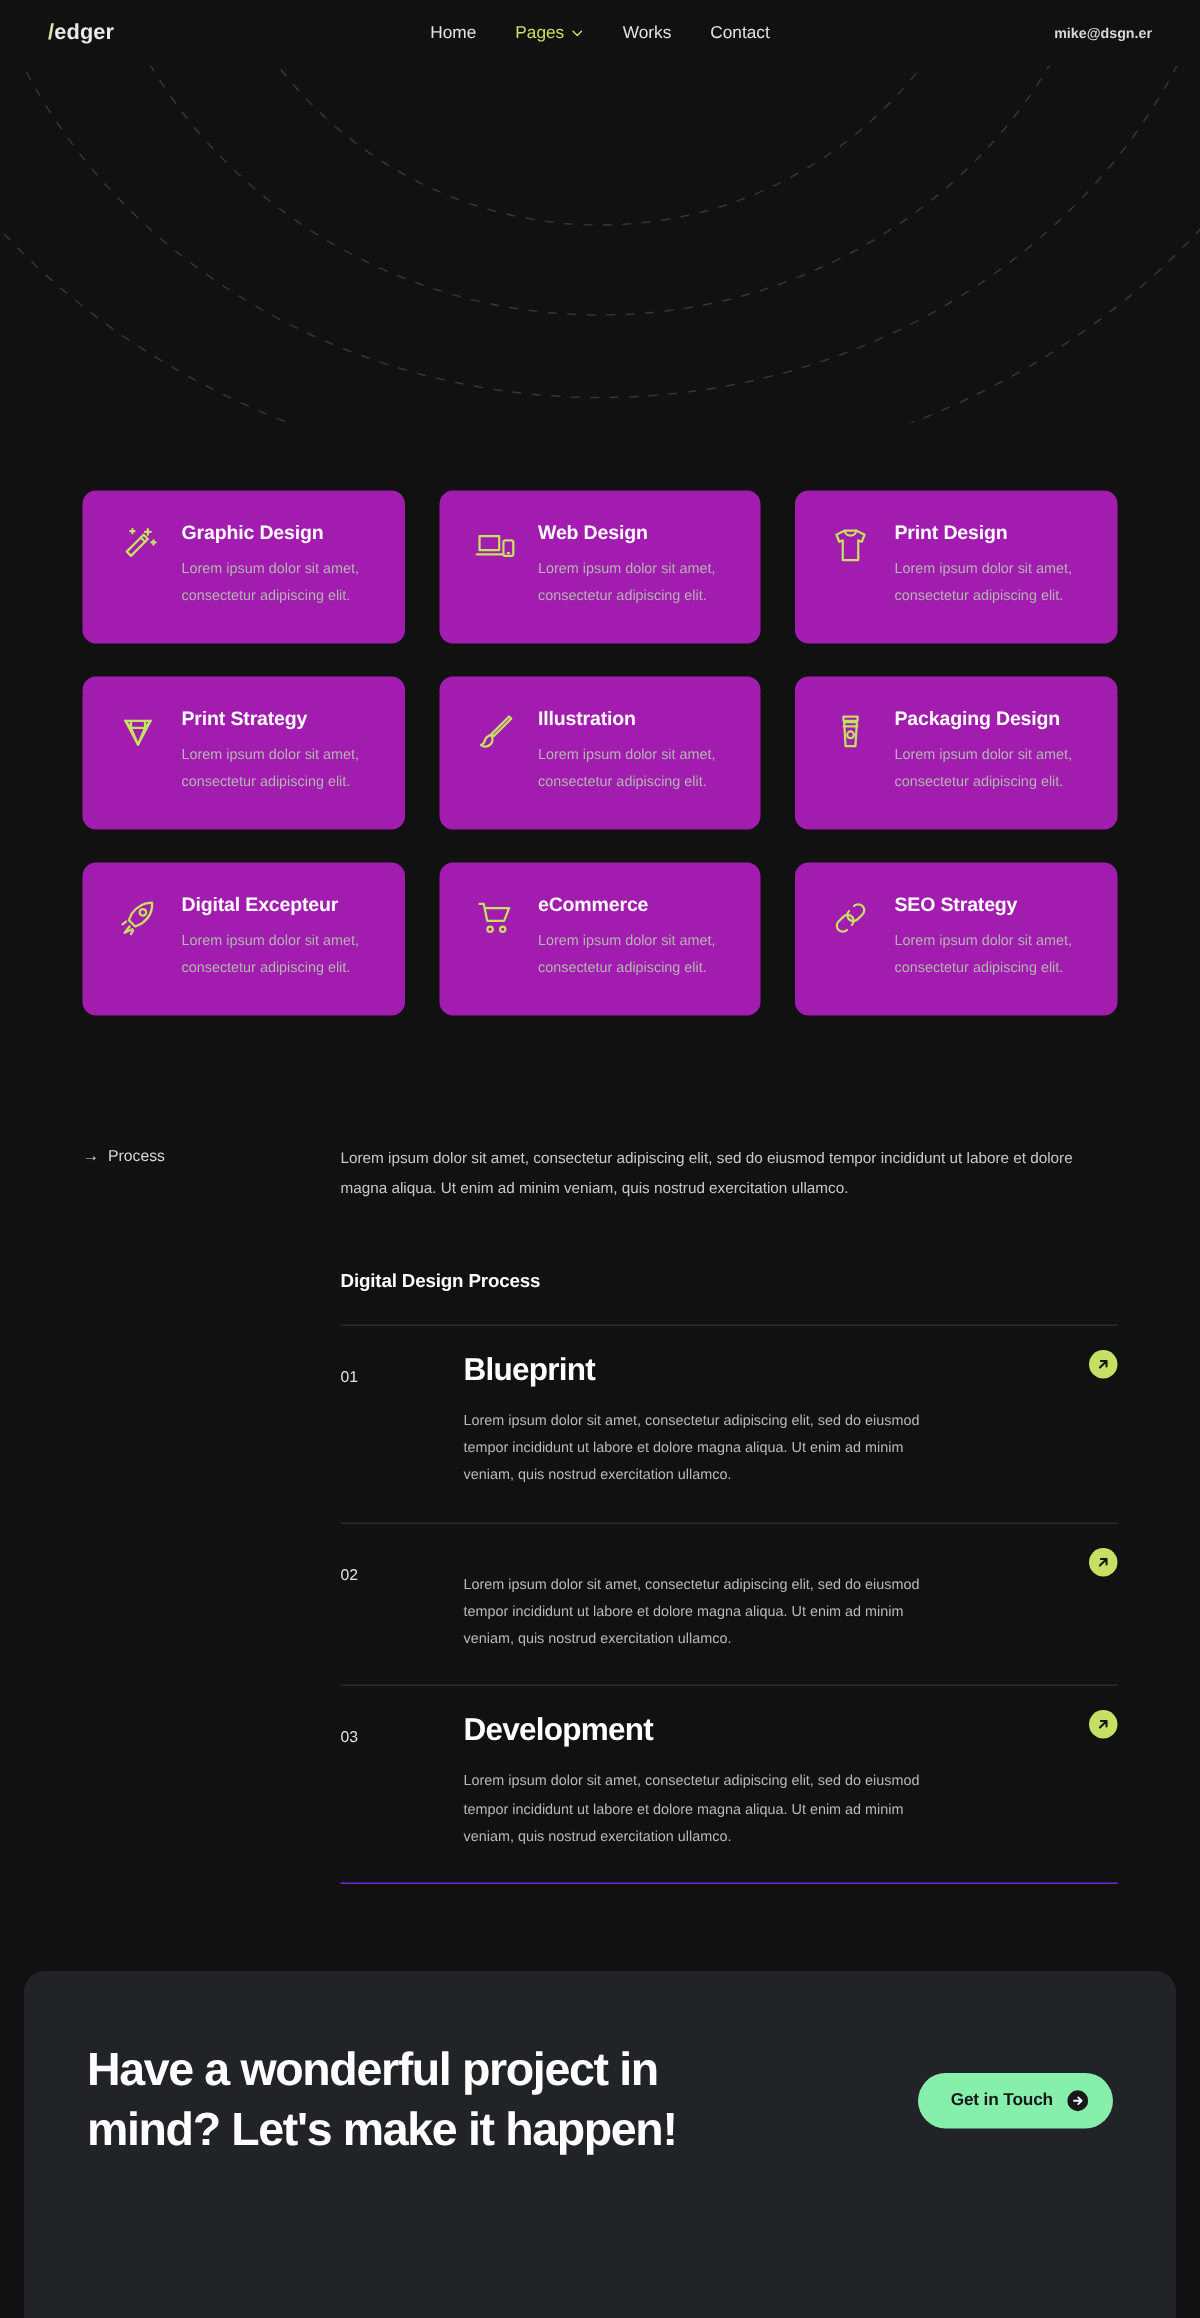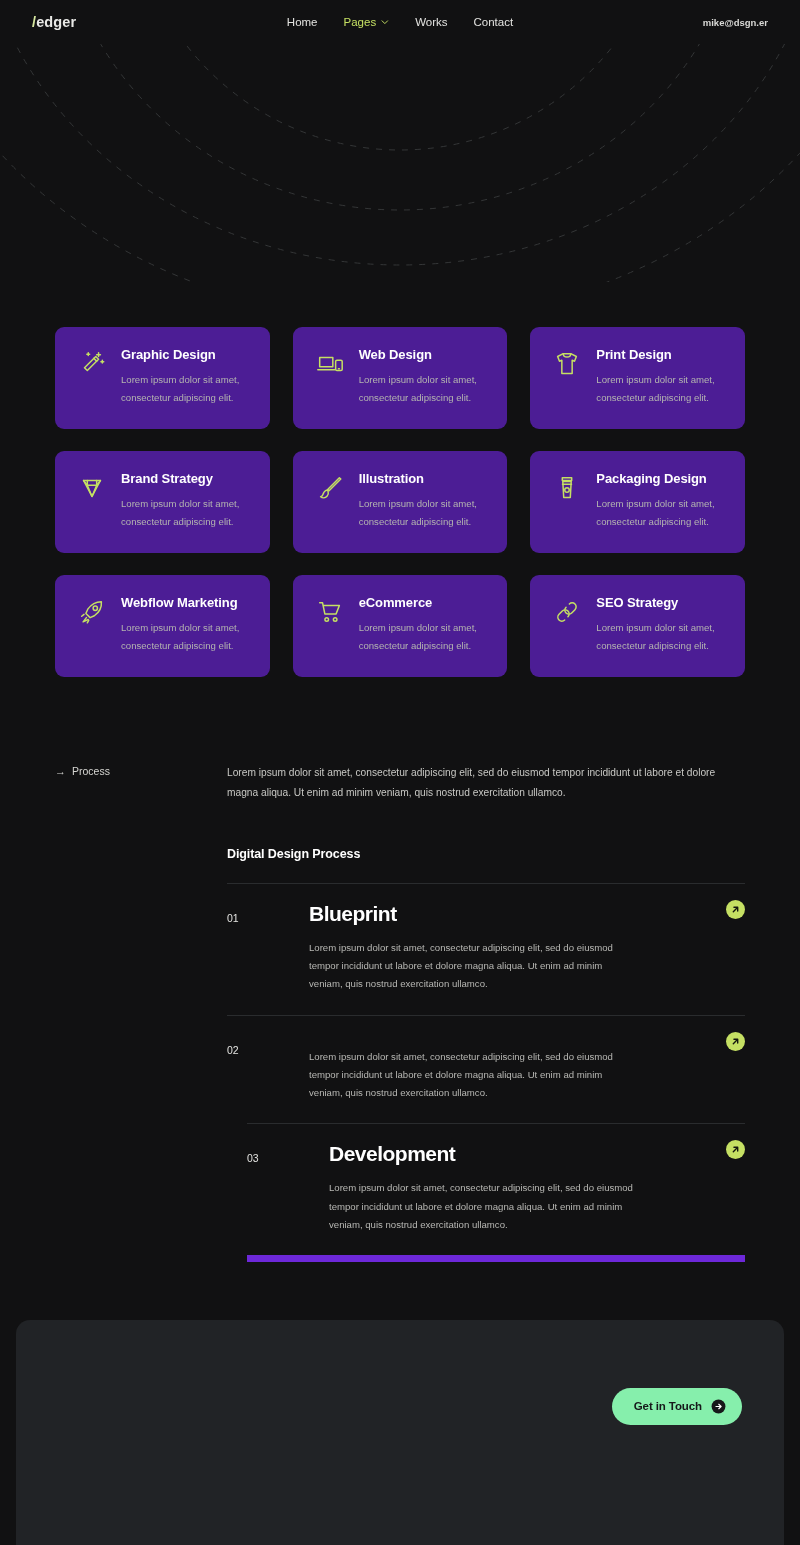--- a/index.html
+++ b/index.html
@@ -56,21 +56,21 @@
 
   
   .services {
     display: grid;
     grid-template-columns: repeat(3, 1fr);
     gap: 22px 23px;
     padding: 0 55px;
     margin-top: 45px;
   }
   .card {
-    background: #4c1d95;
+    background: #a21caf;
     border-radius: 9px;
     padding: 20px 18px 22px 22px;
     display: flex;
     gap: 14px;
     min-height: 102px;
     cursor: pointer;
   }
   .card-icon { flex: 0 0 auto; width: 30px; height: 30px; margin-top: 2px; }
   .card-icon svg { display: block; width: 30px; height: 30px; }
   .card-title {
@@ -108,21 +108,21 @@
   }
   .plist { margin-left: 172px; }
   .pitem {
     display: flex;
     align-items: flex-start;
     padding: 18px 0 21px;
     border-top: 1px solid #2a2c2e;
     position: relative;
     cursor: pointer;
   }
-  .pitem:last-child { border-bottom: 7px solid #6d28d9; margin-left: 20px; }
+  .pitem:last-child { border-bottom: 1px solid #6d28d9; }
   .pitem-num {
     flex: 0 0 82px; font-size: 10.5px; color: #e3e3e0; padding-top: 10px; font-weight: 500;
   }
   .pitem-main { flex: 1 1 auto; padding-right: 50px; }
   .pitem-title {
     font-size: 21px; font-weight: 700; color: #ffffff; letter-spacing: -.5px;
     line-height: 1.1;
   }
   .pitem-desc {
     margin-top: 14px;
@@ -252,21 +252,21 @@
   <div class="card">
     <span class="card-icon">
       <svg viewBox="0 0 32 32" fill="none" stroke="#c5e063" stroke-width="1.6" stroke-linecap="round" stroke-linejoin="round">
         <path d="M7 8 h18 l-9 17 Z"></path>
           <path d="M7 8 L11 13 h10 L25 8"></path>
           <path d="M11 13 L16 25 L21 13"></path>
         <path d="M11 8 L11 13 M21 8 L21 13"></path>
       </svg>
     </span>
     <div>
-      <div class="card-title">Brand Strategy</div>
+      <div class="card-title">Print Strategy</div>
       <div class="card-desc">Lorem ipsum dolor sit amet, consectetur adipiscing elit.</div>
     </div>
   </div>
 
   <div class="card">
     <span class="card-icon">
       <svg viewBox="0 0 32 32" fill="none" stroke="#c5e063" stroke-width="1.6" stroke-linecap="round" stroke-linejoin="round">
         <path d="M26 5 L13.5 17.5 L15 19 L27.5 6.5 Z"></path>
         <path d="M13 18 c-2.5 .8 -4 2.6 -4.6 5 c-.3 1.2 -1.2 2 -2.4 2.3 c2 1.6 5 1.4 6.8 -.5 c1.4 -1.5 1.7 -3.4 1.2 -5.1 Z"></path>
       </svg>
@@ -295,21 +295,21 @@
   <div class="card">
     <span class="card-icon">
       <svg viewBox="0 0 32 32" fill="none" stroke="#c5e063" stroke-width="1.6" stroke-linecap="round" stroke-linejoin="round">
         <path d="M26 5 c-6 0 -11 3 -14.5 8 l-2 4.5 L14 22 l4.5 -2 C23.5 16.5 26.5 11 26 5 Z"></path>
         <circle cx="19.5" cy="12" r="2.3"></circle>
         <path d="M10 22 l-3.5 4.5 L12 24"></path>
         <path d="M7.5 18.5 L5 20.5 M12.5 25 L11 27.5"></path>
       </svg>
     </span>
     <div>
-      <div class="card-title">Webflow Marketing</div>
+      <div class="card-title">Digital Excepteur</div>
       <div class="card-desc">Lorem ipsum dolor sit amet, consectetur adipiscing elit.</div>
     </div>
   </div>
 
   <div class="card">
     <span class="card-icon">
       <svg viewBox="0 0 32 32" fill="none" stroke="#c5e063" stroke-width="1.6" stroke-linecap="round" stroke-linejoin="round">
         <path d="M5 6 h3 l2.5 12 h12 L26 9 H9"></path>
         <circle cx="12.5" cy="24" r="1.9"></circle>
           <circle cx="21.5" cy="24" r="1.9"></circle>
@@ -386,20 +386,21 @@
             <path d="M3.6 8.4 L8.4 3.6 M4.3 3.6 h4.1 v4.1" fill="none" stroke="#14160f" stroke-width="1.5" stroke-linecap="round" stroke-linejoin="round"></path>
           </svg>
       </div>
     </div>
 
   </div>
 </section>
 
 <section class="cta">
   <div class="cta-top">
+    <h2 class="cta-title">Have a wonderful project in mind? Let's make it happen!</h2>
     <button class="cta-btn">
       <span>Get in Touch</span>
       <span class="cta-btn-arrow">
         <svg viewBox="0 0 16 16" width="15" height="15">
           <circle cx="8" cy="8" r="7.4" fill="#16181a"></circle>
           <path d="M5.3 8 h5.2 M8.3 5.6 L10.8 8 L8.3 10.4" fill="none" stroke="#ffffff" stroke-width="1.25" stroke-linecap="round" stroke-linejoin="round"></path>
         </svg>
       </span>
     </button>
   </div>

